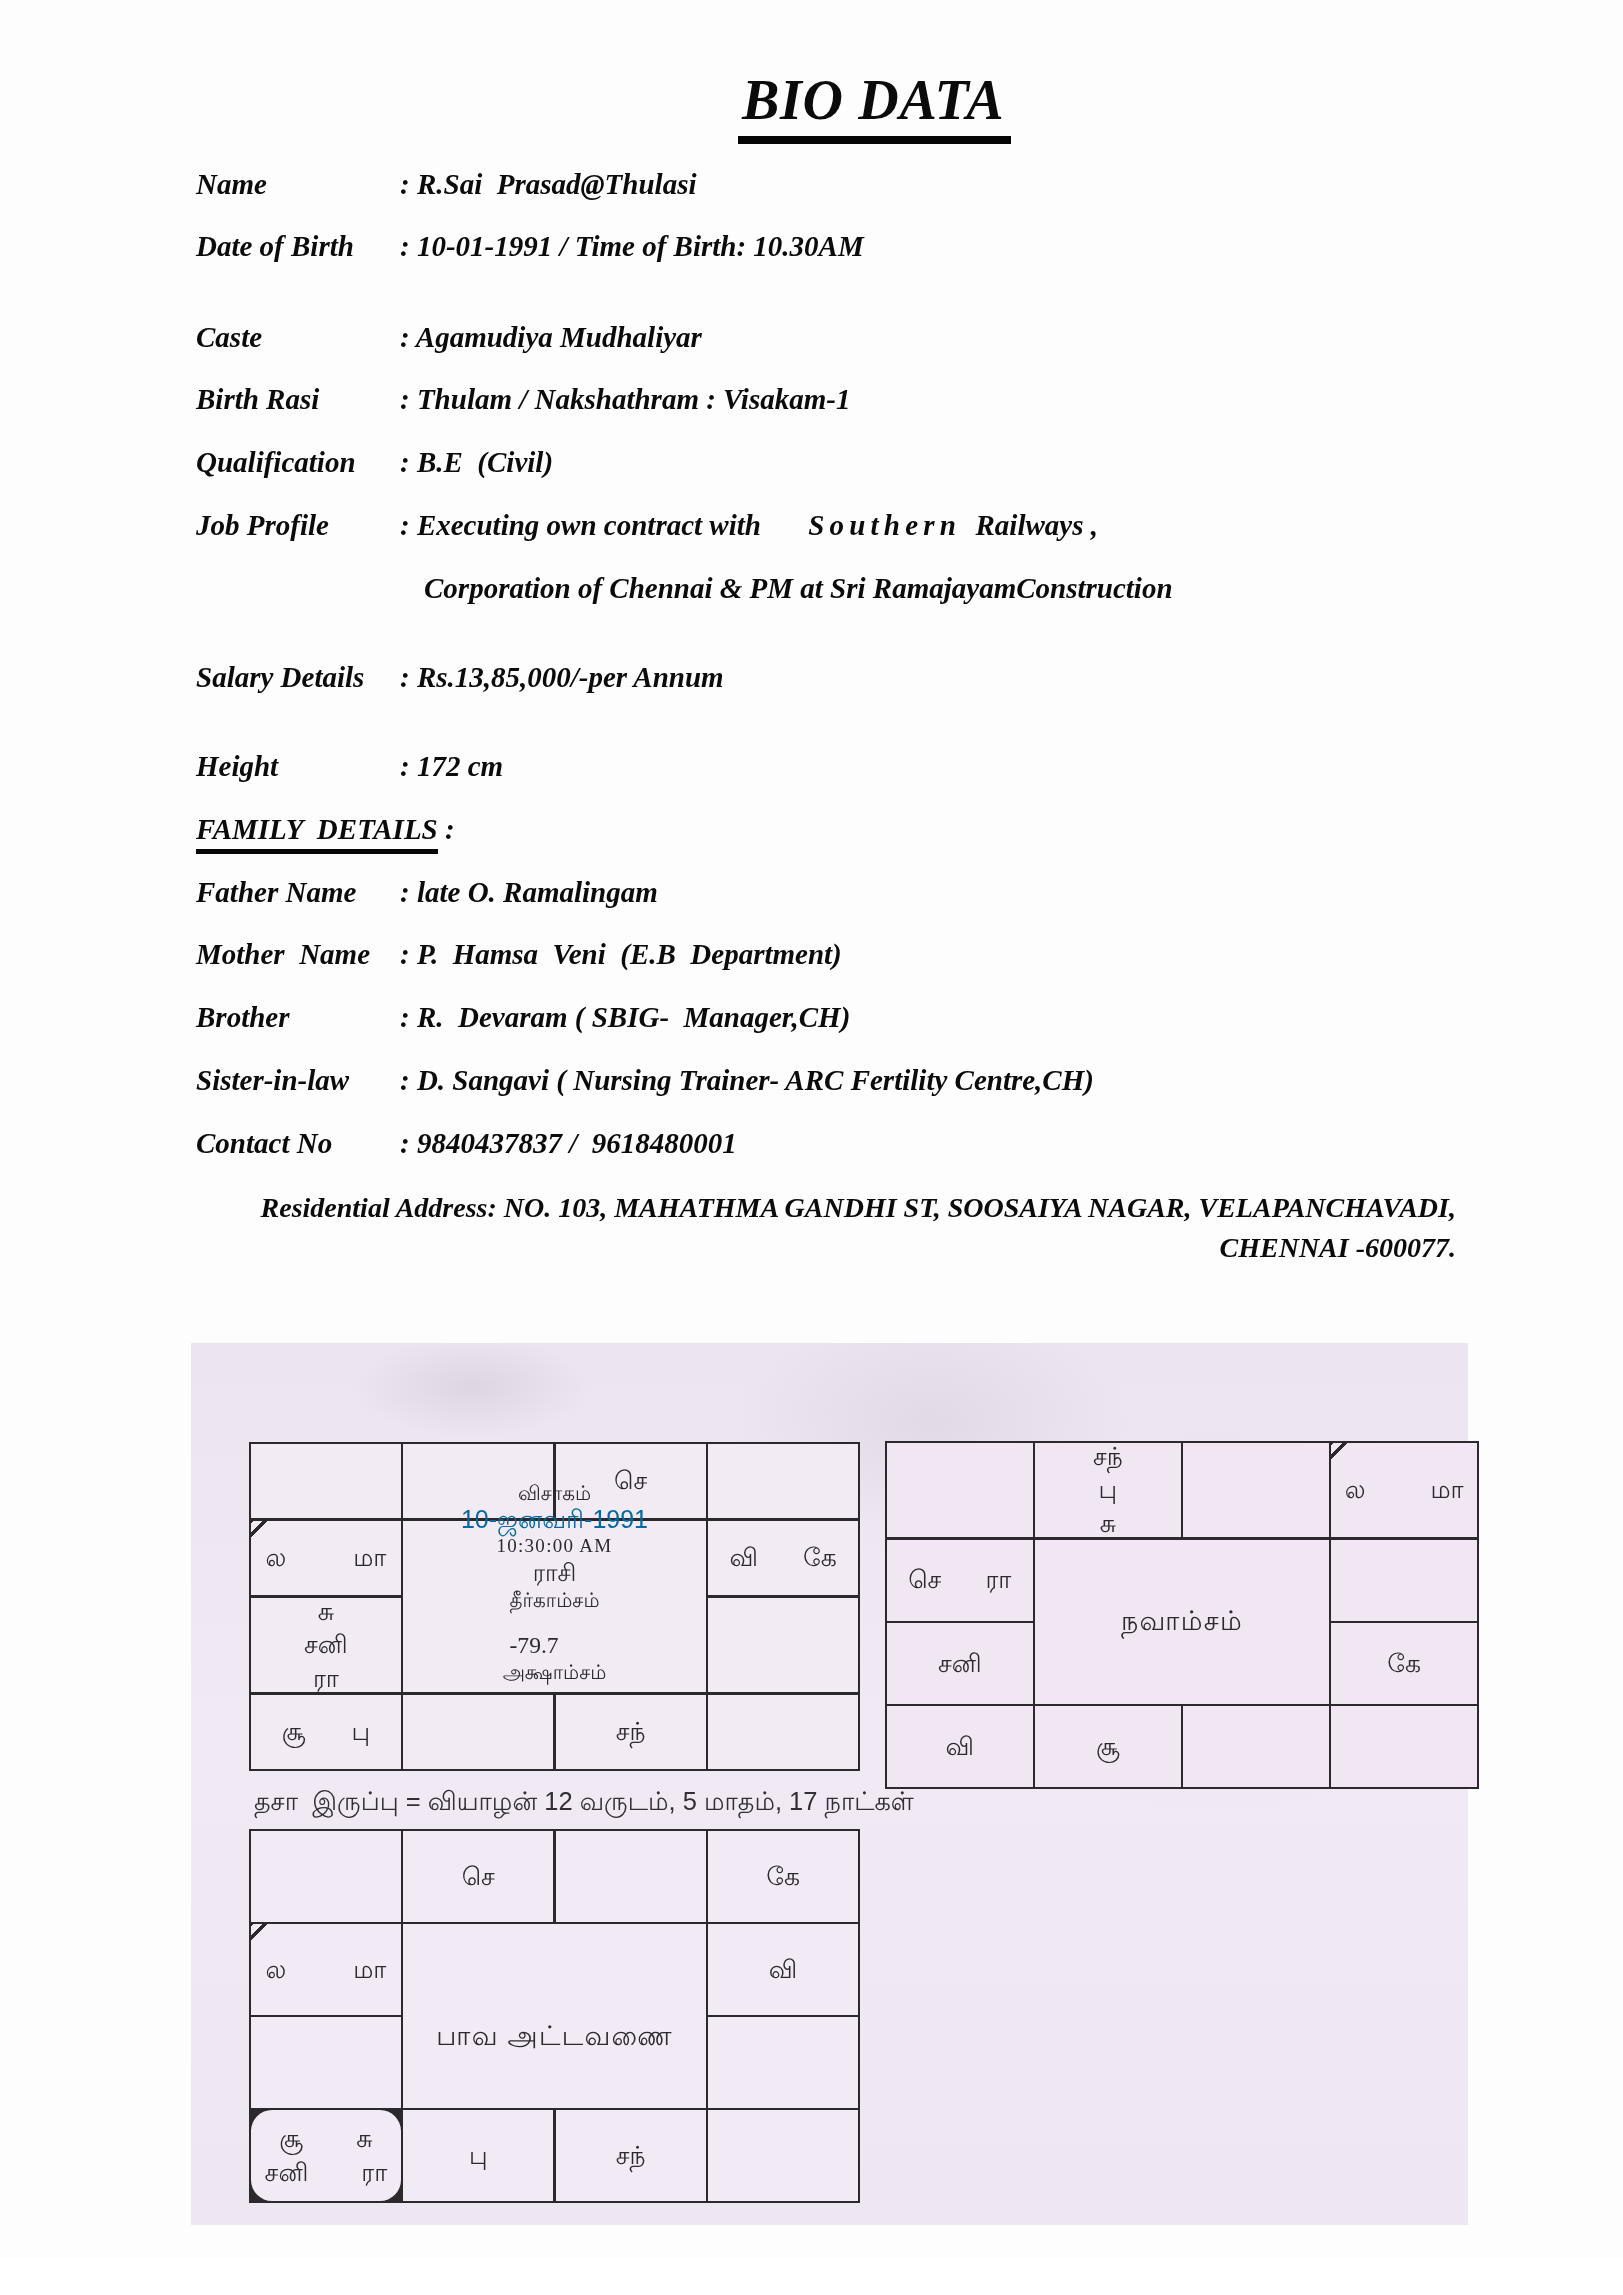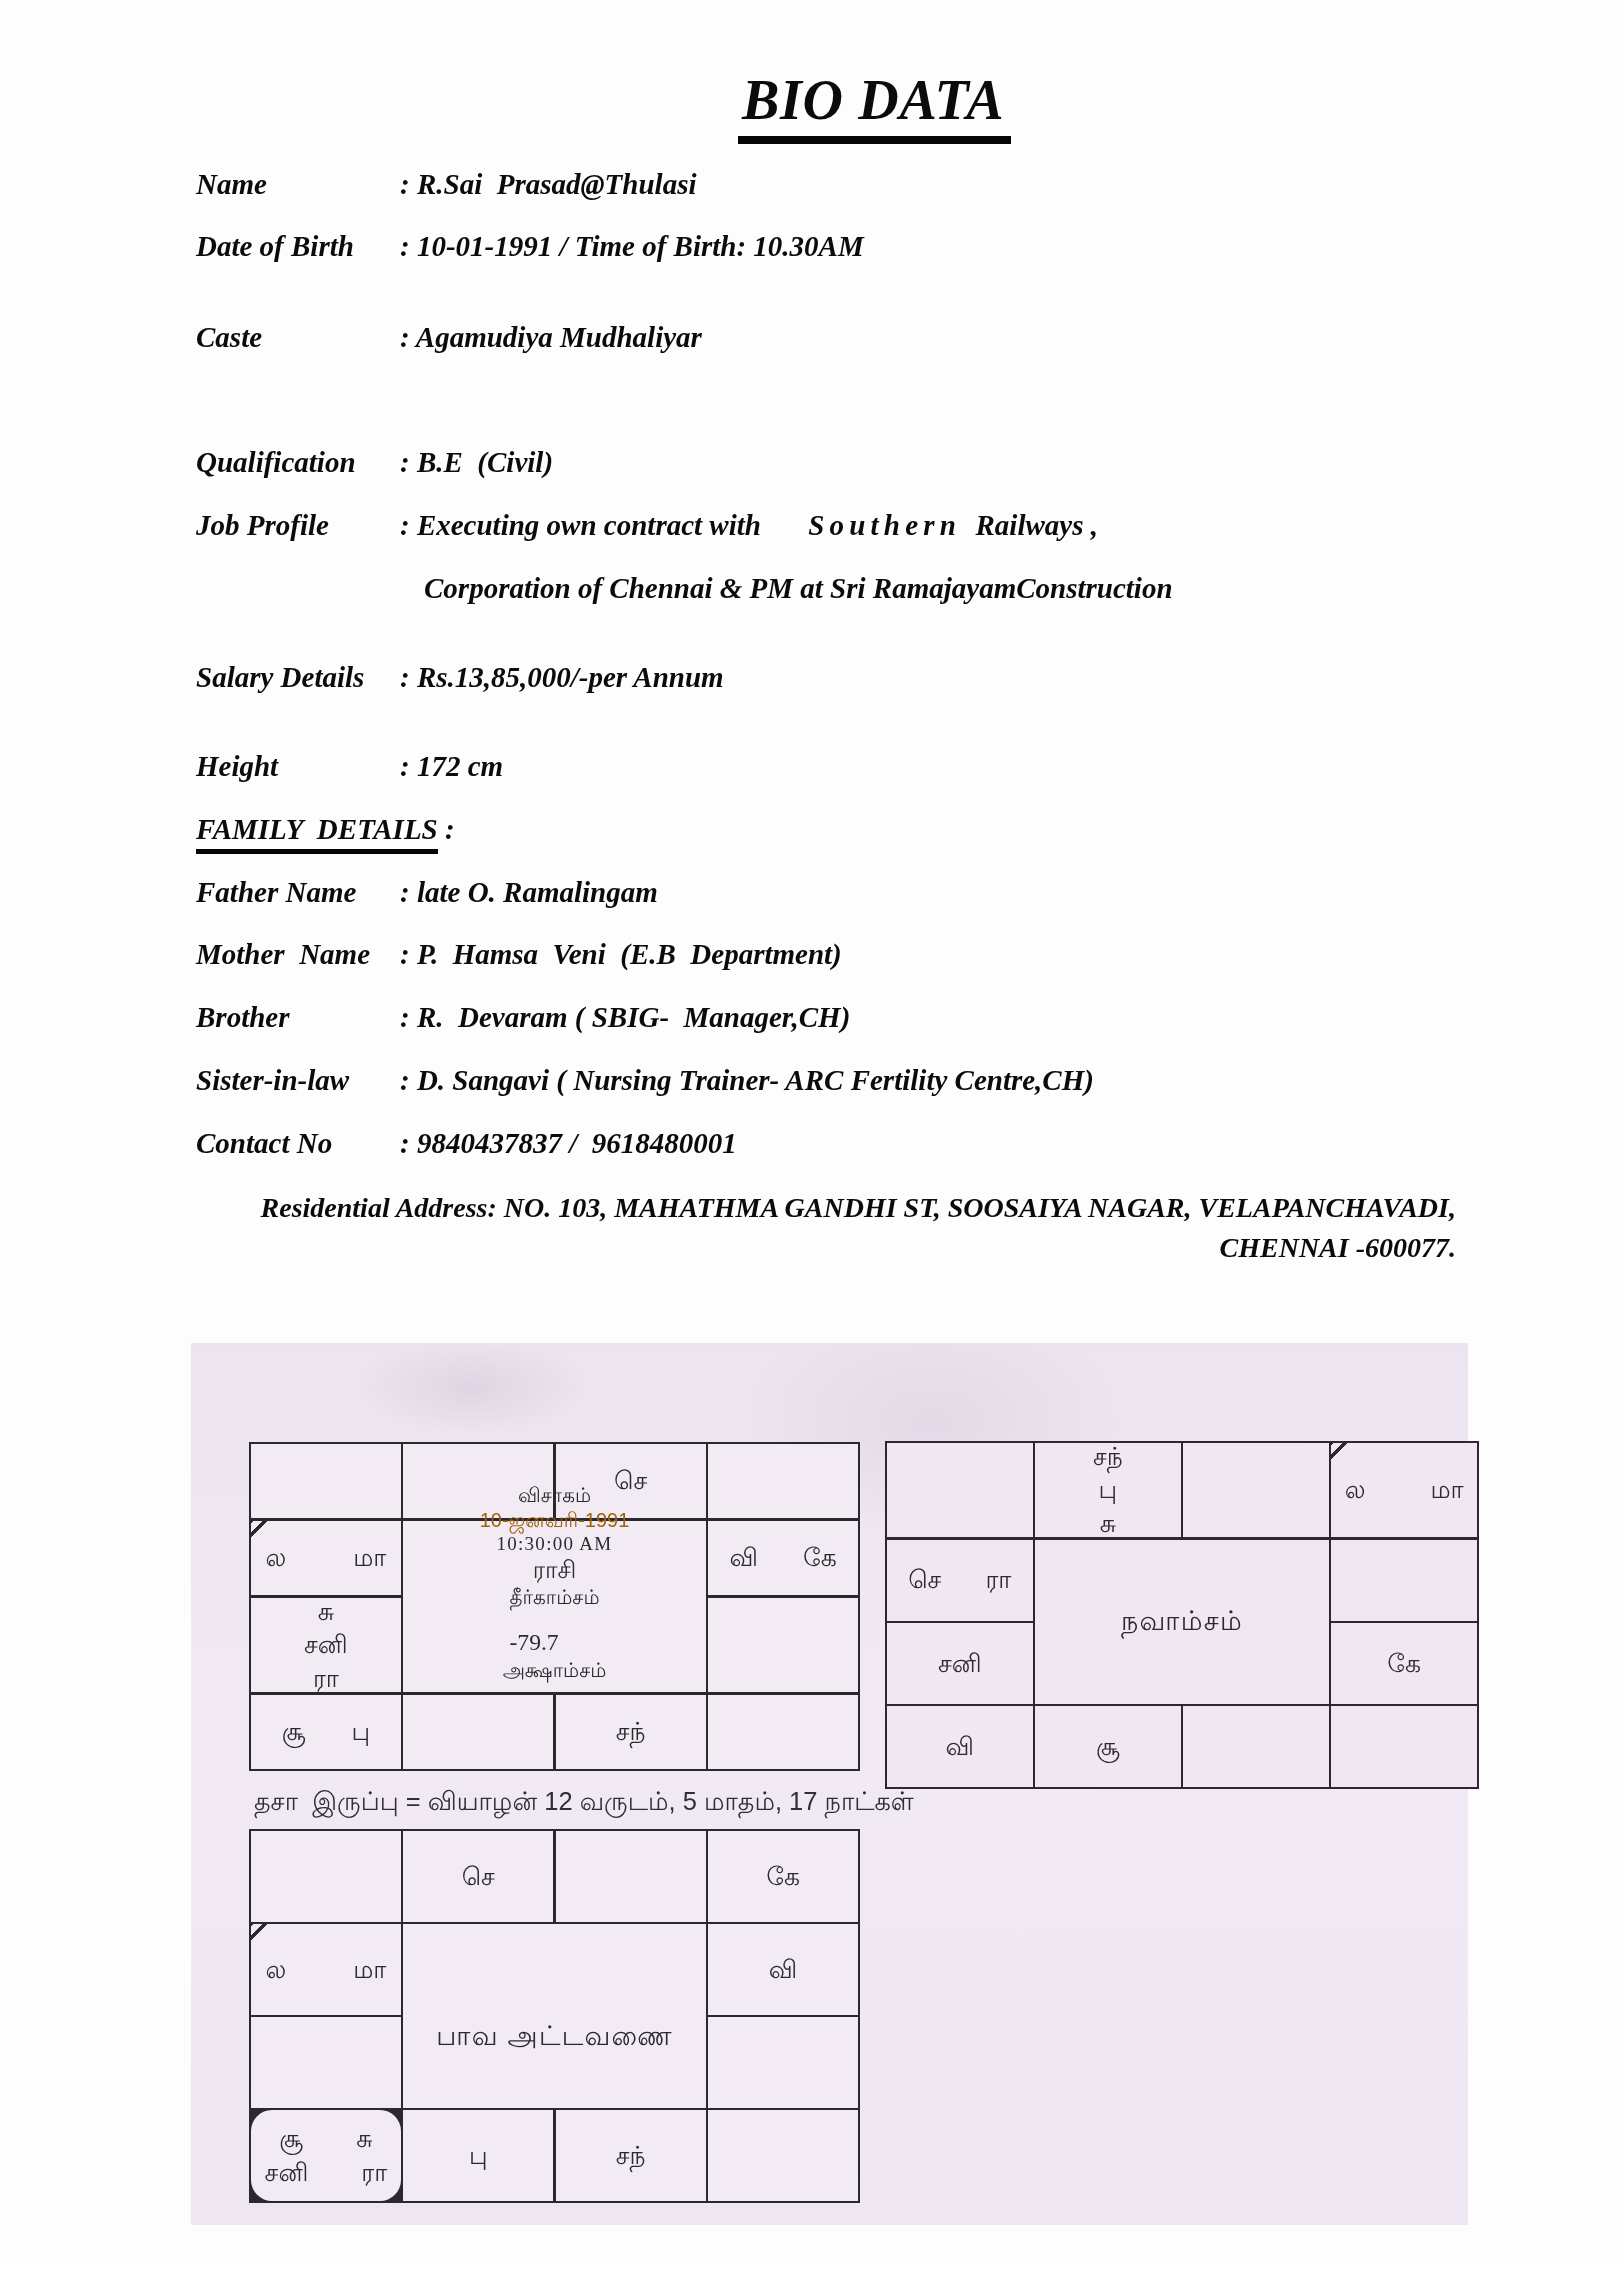--- a/index.html
+++ b/index.html
@@ -35,21 +35,21 @@
   .cell{position:relative;display:flex;align-items:center;justify-content:center;
         font-size:25px;line-height:1.1;}
   .c1 .cell{background:#f2ebf4;}
   .c2 .cell{background:#f0e7f2;}
   .c3 .cell{background:#f2eaf4;}
   .spread{width:100%;justify-content:space-evenly;}
   .stack{flex-direction:column;justify-content:center;gap:5.9px;}
   .center-cell{flex-direction:column;gap:2.6px;}
   .ccl{display:flex;gap:22px;align-items:baseline;white-space:pre;}
   .cn-nak{font-size:20px;}
-  .cn-date{font-size:20px;color:#a16207;}
+  .cn-date{font-size:25px;color:#0369a1;}
   .cn-time{font-size:19px;font-family:"Liberation Serif",serif;letter-spacing:1.3px;}
   .cn-name{font-size:24px;}
   .cn-coord{font-size:20px;flex-direction:column;}
   .cn-val{font-family:"Liberation Serif",serif;font-size:23.6px;}
   .chart-name{font-size:27px;letter-spacing:1.3px;}
   .lagna{position:absolute;left:-1.3px;top:-1.3px;width:38px;height:38px;
          background:linear-gradient(135deg,#2c282e 0 3.3px,transparent 3.3px 9.8px,#2c282e 9.8px 13px,transparent 13px);}
   .dasa{position:absolute;font-size:25.5px;color:#332e35;white-space:pre;}
 </style>
 </head>
@@ -67,20 +67,24 @@
   <div class="row" style="top:230px">
     <span class="lbl">Date of Birth</span>
     <span class="val">: 10-01-1991 / Time of Birth: 10.30AM</span>
   </div>
 
   <div class="row" style="top:321px">
     <span class="lbl">Caste</span>
     <span class="val">: Agamudiya Mudhaliyar</span>
   </div>
 
+  <div class="row" style="top:383px">
+    <span class="lbl">Birth Rasi</span>
+    <span class="val">: Thulam / Nakshathram : Visakam-1</span>
+  </div>
 
   <div class="row" style="top:446px">
     <span class="lbl">Qualification</span>
     <span class="val">: B.E  (Civil)</span>
   </div>
 
   <div class="row" style="top:509px">
     <span class="lbl">Job Profile</span>
     <span class="val"><span>: Executing own contract with </span><span class="tracked">Southern</span><span>  Railways ,</span></span>
   </div>

